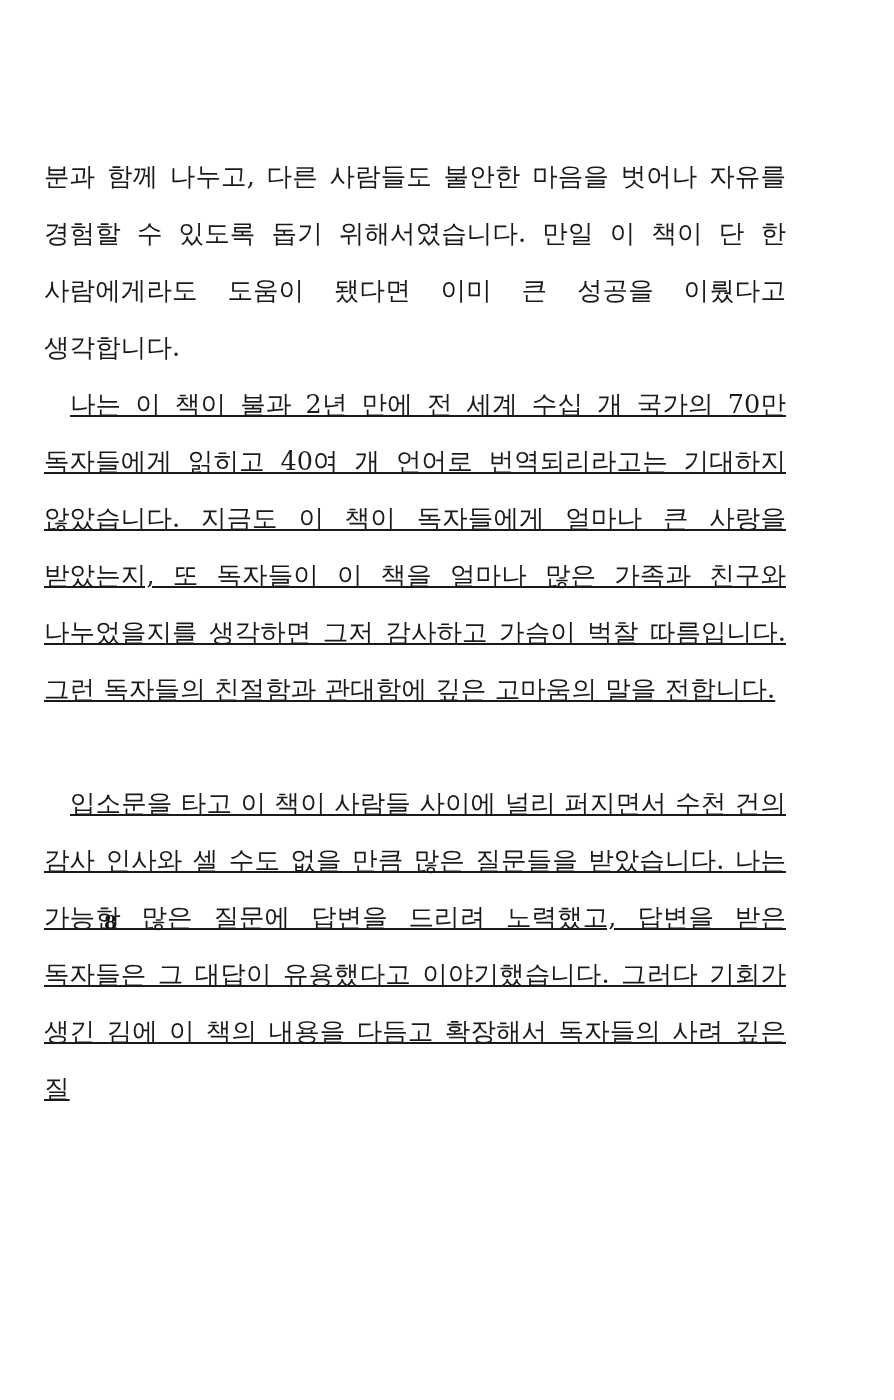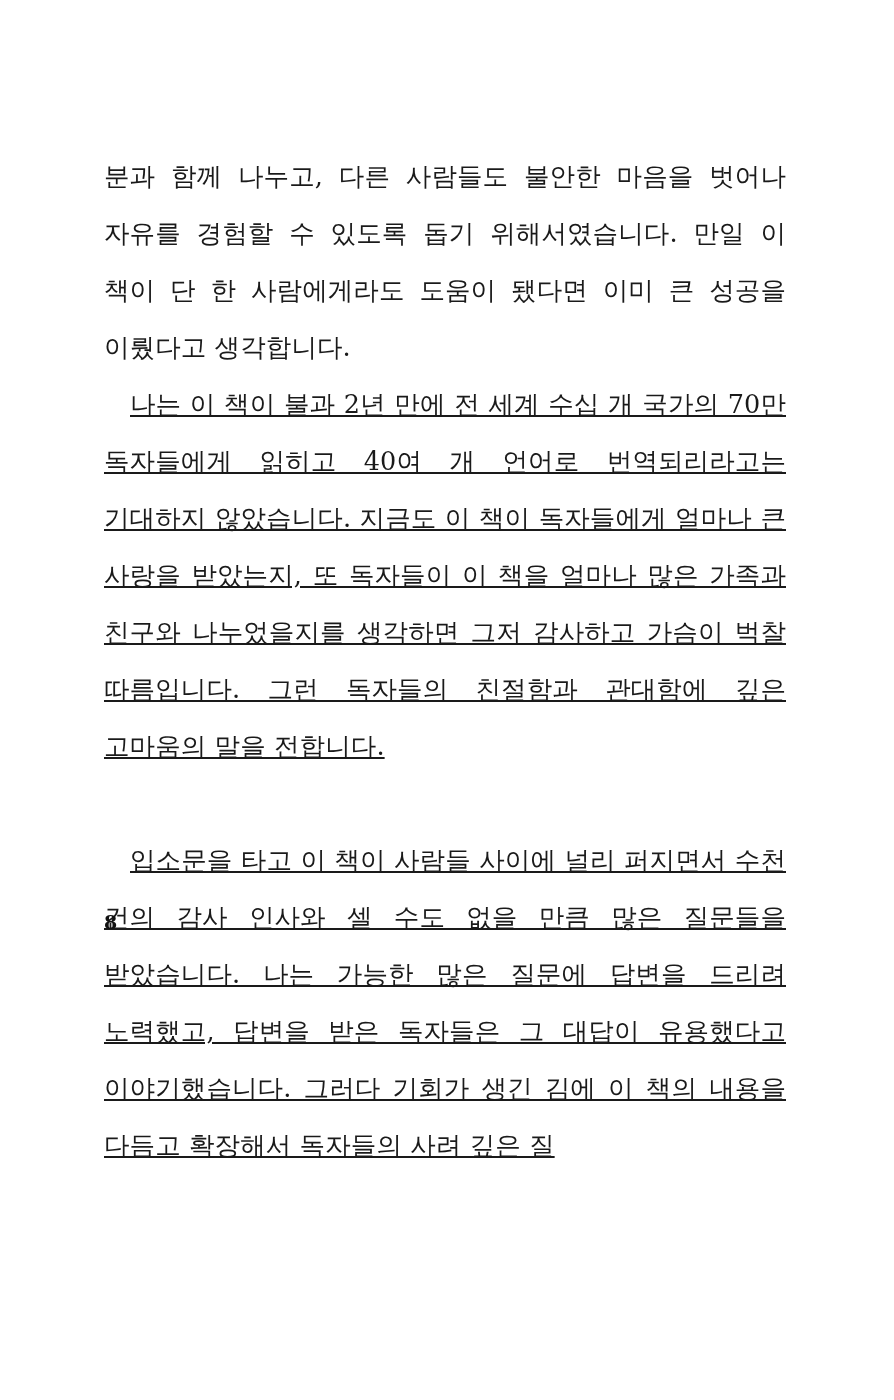--- a/index.html
+++ b/index.html
@@ -15,21 +15,21 @@
     color: #1a1a1a;
     -webkit-font-smoothing: antialiased;
   }
   .page {
     position: absolute;
     left: 0;
     top: 0;
     width: 894px;
     height: 999px;
     box-sizing: border-box;
-    padding: 148px 108px 0 104px;
+    padding: 148px 108px 0 44px;
   }
   .body-text {
     font-size: 25.5px;
     line-height: 57px;
     text-align: justify;
     text-justify: inter-character;
     letter-spacing: 0.1px;
     word-break: keep-all;
   }
   .para {

